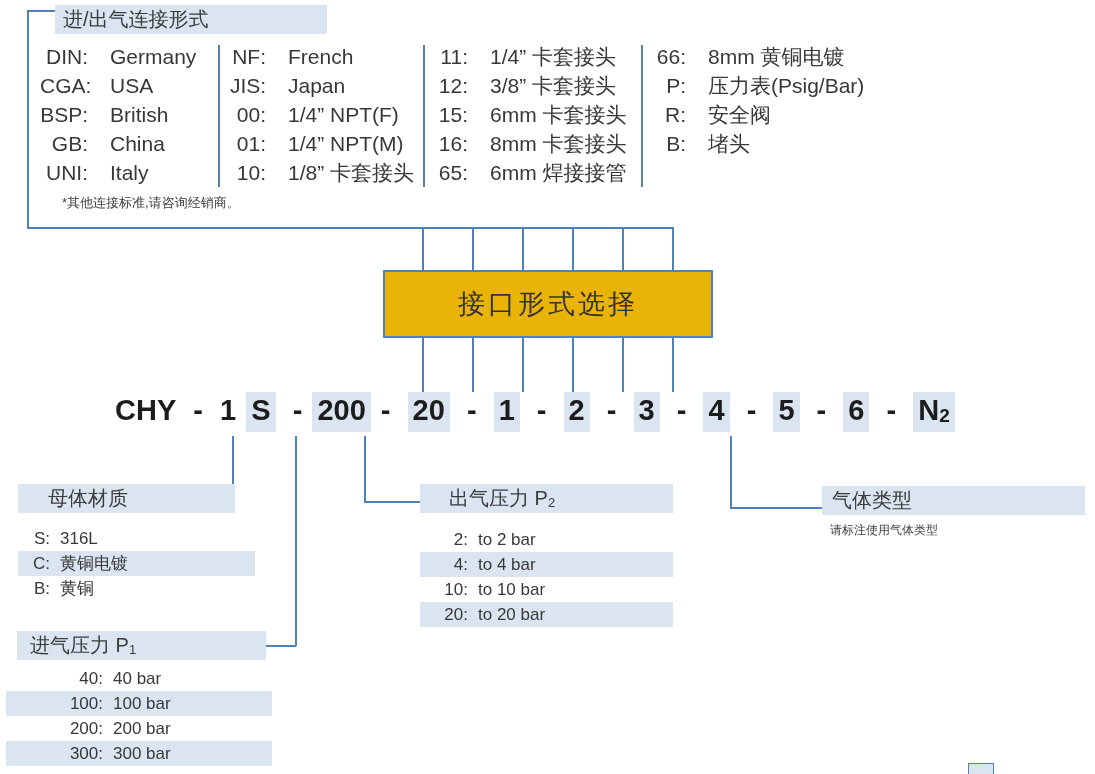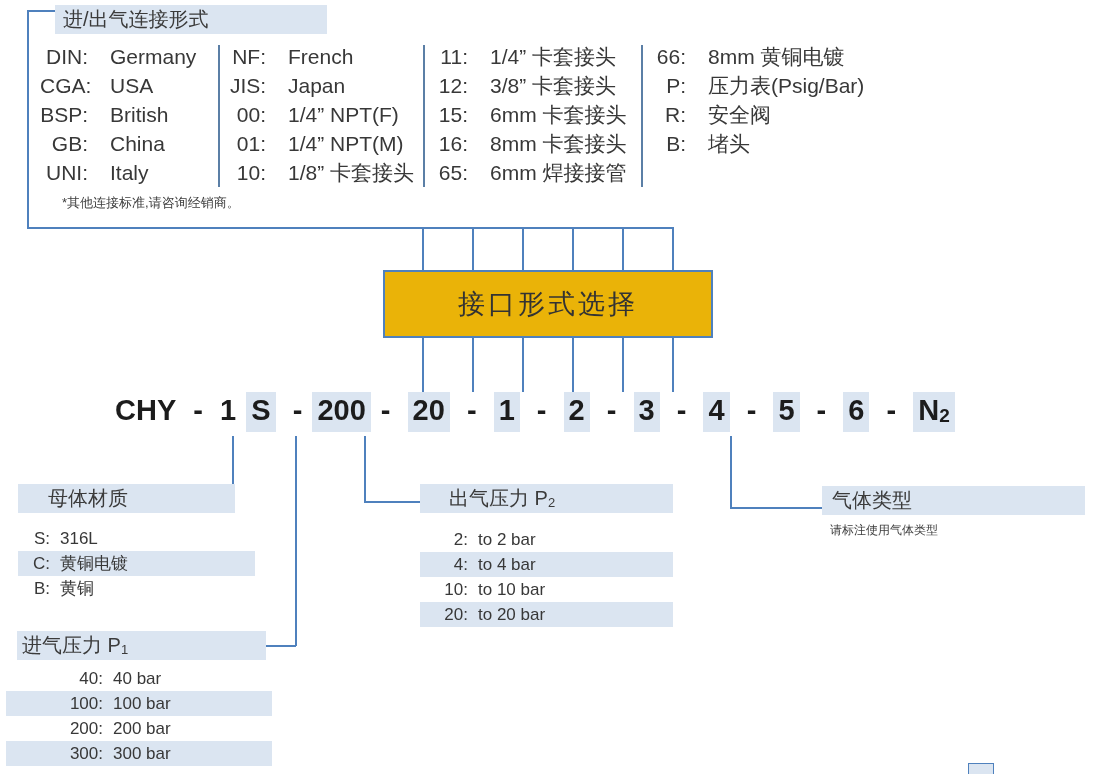--- a/index.html
+++ b/index.html
@@ -298,21 +298,21 @@
         <span class="skey">20:</span>
         <span class="sval">to 20 bar</span>
       </div>
     </div>
 
   <div class="sec-h" style="left:822px;width:263px;top:486px;padding-left:10px;">
     <span>气体类型</span>
   </div>
   <div class="gas-note">请标注使用气体类型</div>
 
-  <div class="sec-h" style="left:17px;width:249px;top:631px;padding-left:5px;">
+  <div class="sec-h" style="left:17px;width:249px;top:631px;padding-left:13px;">
     <span>进气压力 P</span><span class="hsub">1</span>
   </div>
   <div class="srows inp-rows">
 
       <div class="srow">
         <span class="skey">40:</span>
         <span class="sval">40 bar</span>
       </div>
 
       <div class="srow hlr">

